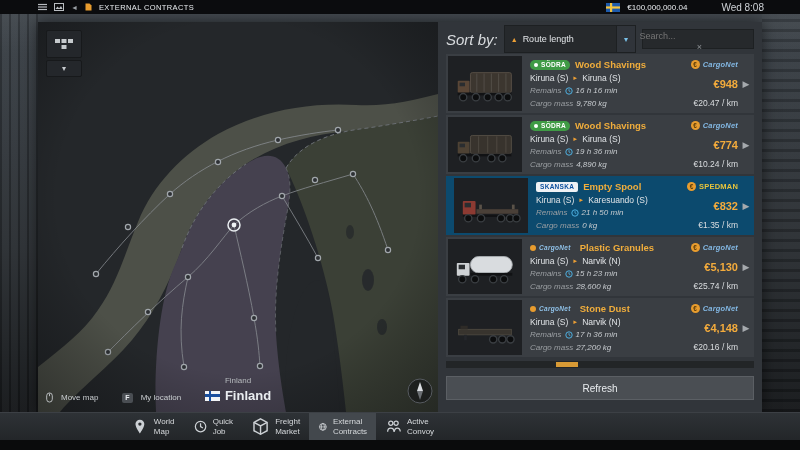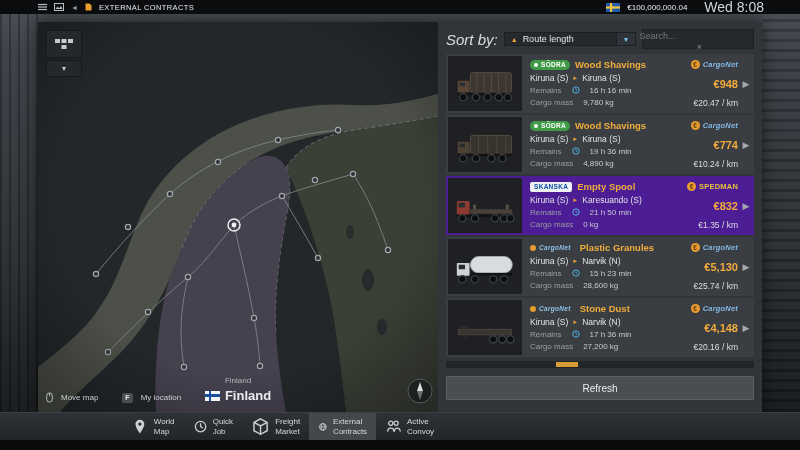--- a/index.html
+++ b/index.html
@@ -17,21 +17,21 @@
 
   
   .topbar{position:absolute;left:0;top:0;width:800px;height:14px;background:#0b0c0e;
     display:flex;align-items:center;justify-content:space-between;box-sizing:border-box;
     padding:0 36px 0 38px;color:#d6d9dc;z-index:6;}
   .tb-left,.tb-right{display:flex;align-items:center;gap:7px;}
   .tb-ico{display:flex;align-items:center;}
   .tb-back{color:#9aa0a5;font-size:7px;}
   .tb-crumb{font-size:7.5px;color:#e9ecef;letter-spacing:.4px;}
   .tb-money{font-size:8px;color:#e9ecef;}
-  .tb-time{font-size:14px;color:#cfd3d7;margin-left:10px;}
+  .tb-time{font-size:10px;color:#cfd3d7;margin-left:27px;}
 
   
   .window{position:absolute;left:38px;top:22px;width:724px;height:390px;display:flex;
     background:#2e3236;box-shadow:0 0 14px rgba(0,0,0,.55);z-index:4;}
 
   
   .map-panel{position:relative;width:400px;height:390px;background:#24272a;overflow:hidden;flex:none;}
   .map-hint{position:absolute;left:286px;top:22px;width:112px;font-size:8px;color:#dbdee1;
     text-align:center;line-height:1.35;}
   .map-btn{position:absolute;background:#24272b;border:1px solid #17191b;display:flex;
@@ -50,44 +50,44 @@
     justify-content:center;gap:5px;font-size:13px;font-weight:bold;color:#eaedf0;}
   .fin-flag{width:15px;height:10px;background:#f2f4f6;position:relative;flex:none;}
   .fin-flag::before{content:"";position:absolute;left:0;top:3.8px;width:15px;height:2.6px;background:#1a4f9e;}
   .fin-flag::after{content:"";position:absolute;left:3.8px;top:0;width:2.6px;height:10px;background:#1a4f9e;}
 
   
   .side-panel{position:relative;width:324px;height:390px;background:#31353a;box-sizing:border-box;
     padding:6px 8px;display:flex;flex-direction:column;flex:none;}
   .sort-row{display:flex;align-items:center;height:22px;margin-bottom:4px;gap:6px;}
   .sort-label{font-size:15px;color:#d8dbde;white-space:nowrap;font-style:italic;}
-  .dropdown{flex:1;height:14px;background:#26292c;border:1px solid #1d2022;display:flex;
+  .dropdown{flex:1;height:28px;background:#26292c;border:1px solid #1d2022;display:flex;
     align-items:center;padding-left:6px;gap:5px;cursor:pointer;box-sizing:border-box;}
   .sort-dir{color:#ec9f35;font-size:7px;}
   .dd-text{flex:1;font-size:9px;color:#e2e5e8;}
   .dd-chev{width:18px;align-self:stretch;background:#30343a;display:flex;align-items:center;
     justify-content:center;color:#79c0e8;font-size:8px;border-left:1px solid #1d2022;}
   .searchbox{width:112px;height:20px;background:#26292c;border:1px solid #1d2022;display:flex;
     align-items:center;padding:0 5px;box-sizing:border-box;flex-direction:column;}
   .searchbox input{flex:1;min-width:0;background:transparent;border:none;outline:none;
     color:#cfd3d6;font-size:9px;font-family:inherit;}
   .search-clear{color:#8d9195;font-size:9px;cursor:pointer;padding-left:3px;}
 
   .cards{display:flex;flex-direction:column;gap:2px;}
   .card{height:59px;background:#3a3e43;display:flex;align-items:stretch;cursor:pointer;}
-  .card.selected{background:#4c1d95;}
+  .card.selected{background:#0c4a6e;padding-left:6px;}
   .thumb{width:74px;margin:2px 0 2px 2px;background:#1e2023;display:flex;align-items:center;
     justify-content:center;flex:none;}
   .mid{flex:1;min-width:0;padding:5px 2px 5px 8px;display:flex;flex-direction:column;
     justify-content:space-between;}
   .row1{display:flex;align-items:center;gap:5px;height:11px;}
   .cargo-name{font-size:9.5px;font-weight:bold;color:#f0ad3c;white-space:nowrap;}
   .route{font-size:8.5px;color:#e0e3e6;display:flex;gap:4px;align-items:center;height:10px;}
   .route .arr{color:#ec9f35;font-size:6px;}
-  .meta{font-size:8px;color:#9b9fa3;height:10px;display:flex;align-items:center;gap:10px;}
+  .meta{font-size:8px;color:#9b9fa3;height:10px;display:flex;align-items:flex-end;gap:3px;font-style:italic;}
   .meta .val{color:#c7cbcf;}
   .rcol{width:86px;padding:5px 0;display:flex;flex-direction:column;align-items:flex-end;
     justify-content:space-between;flex:none;}
   .recruiter{display:flex;align-items:center;gap:3px;height:11px;}
   .coin{width:9px;height:9px;border-radius:50%;background:#e89c2e;color:#5c3c08;font-size:6.5px;
     display:flex;align-items:center;justify-content:center;font-weight:bold;flex:none;}
   .rname{font-size:7.5px;font-weight:bold;font-style:italic;color:#83b8e4;letter-spacing:.2px;}
   .recruiter.spedman .rname{color:#e6c33c;font-style:normal;}
   .price{font-size:11px;font-weight:bold;color:#f3ab3c;}
   .rate{font-size:8.5px;color:#dbdee1;}

